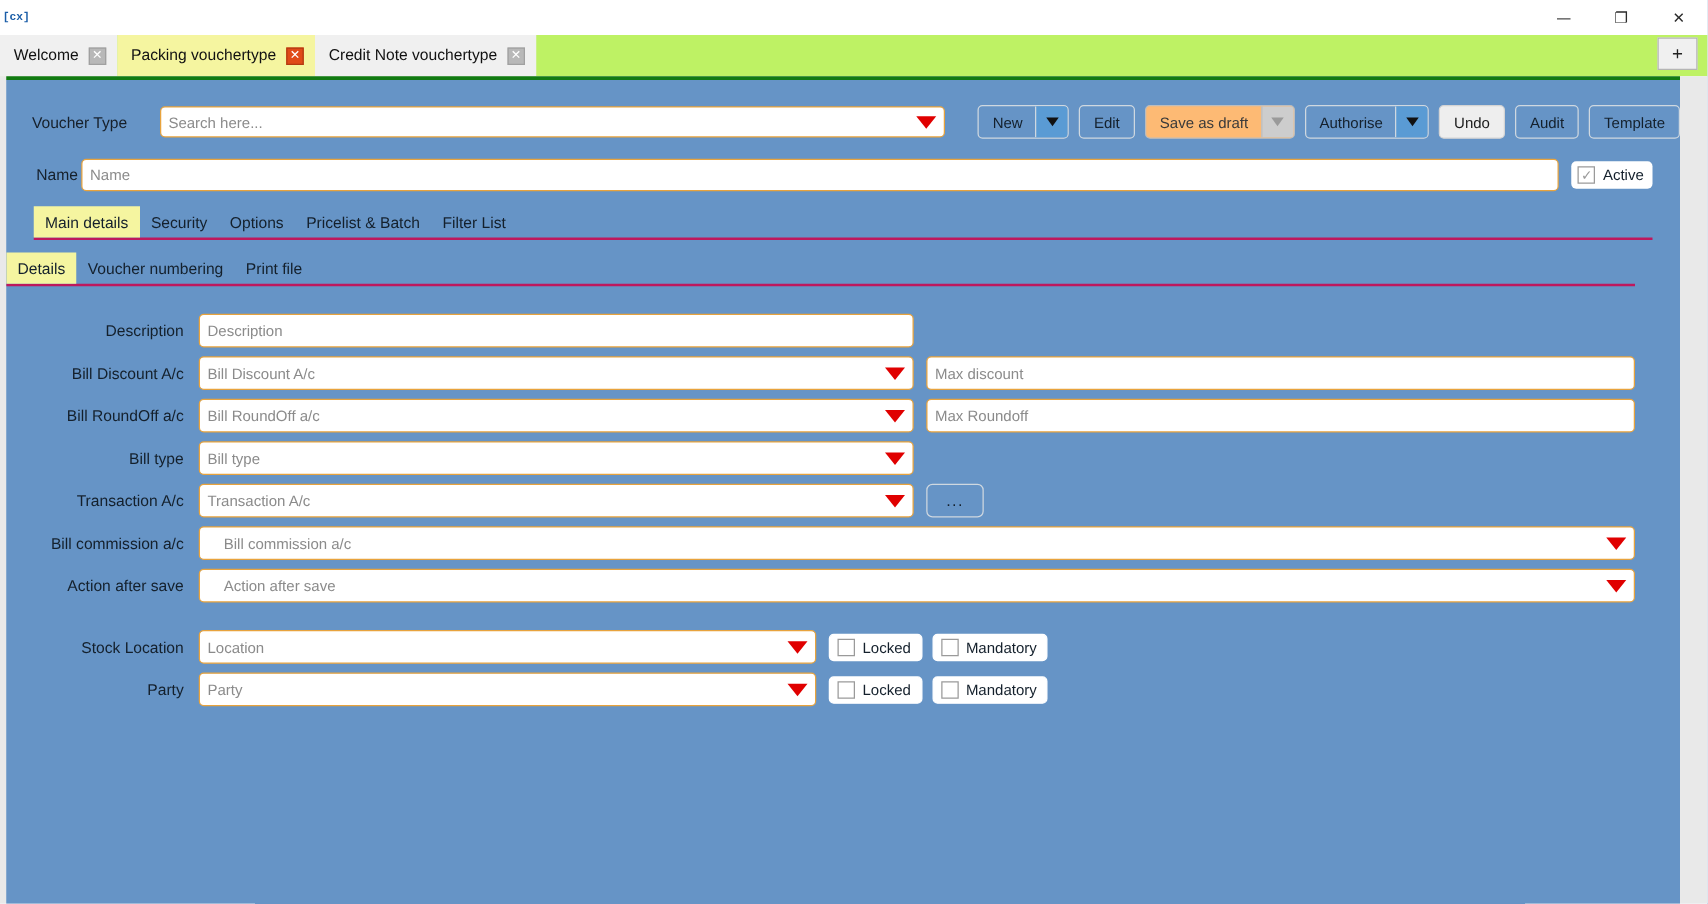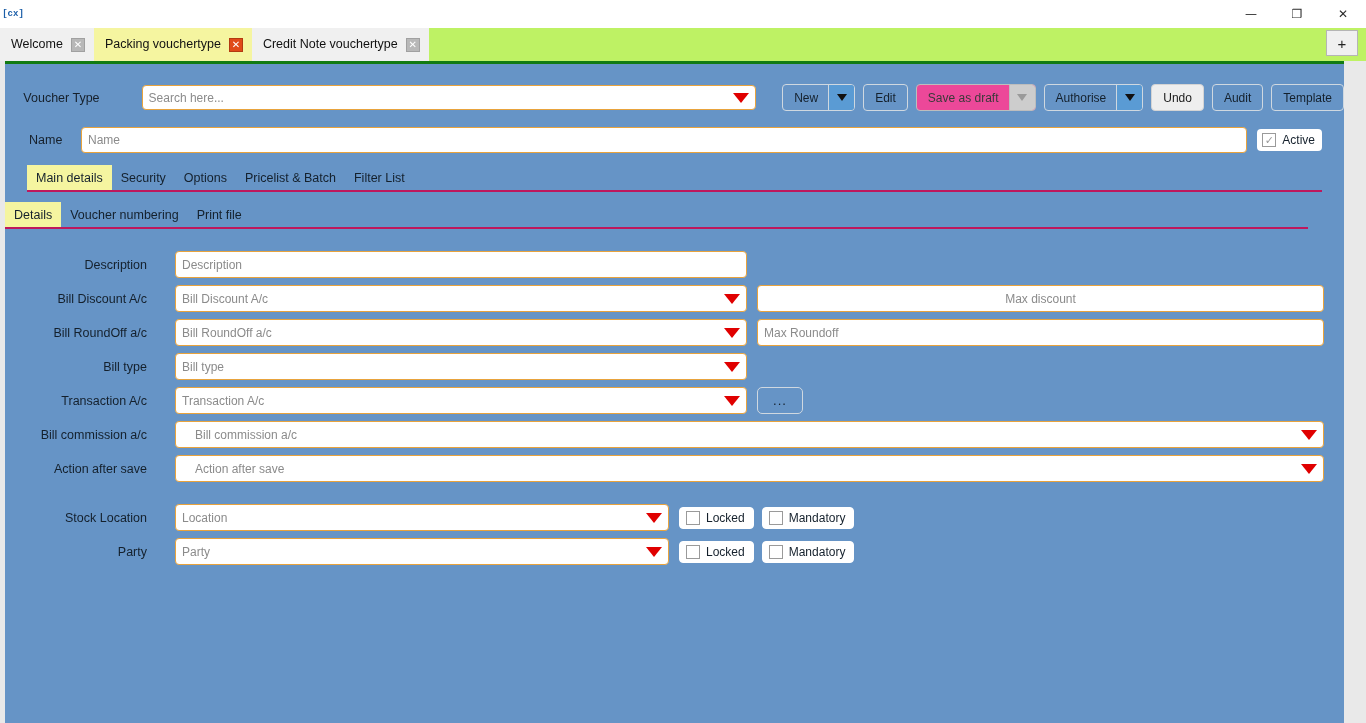--- a/index.html
+++ b/index.html
@@ -109,21 +109,20 @@
 
   .field {
     background: #ffffff;
     border: 1.5px solid #e8a33d;
     border-radius: 4px;
     height: 25px;
     display: flex; align-items: center;
     padding: 0 6px;
     font-size: 12px;
     position: relative;
-    margin-left: 16px;
   }
   .field .ph { color: #8b8b8b; font-size: 12px; }
   .caret {
     width: 0; height: 0;
     border-left: 8px solid transparent;
     border-right: 8px solid transparent;
     border-top: 10px solid #e00000;
     margin-left: auto;
     flex: none;
   }
@@ -149,21 +148,21 @@
     display: flex; align-items: center; justify-content: center;
     border-left: 1px solid #cfd8e0;
   }
   .arrow-dn {
     width: 0; height: 0;
     border-left: 5px solid transparent;
     border-right: 5px solid transparent;
     border-top: 7px solid #111;
   }
   .btn.disabled {
-    background: #ec4899; border-color: #bdbdbd; color: #3a3a3a;
+    background: #fdba74; border-color: #bdbdbd; color: #3a3a3a;
   }
   .btn.disabled .arrowbox { background: #cdcdcd; border-left: 1px solid #bdbdbd; }
   .btn.disabled .arrow-dn { border-top-color: #9a9a9a; }
   .btn.light { background: #eeeeee; border-color: #d4d4d4; color: #1a1a1a; }
 
   
   .row-name {
     display: flex; align-items: center;
     margin-top: 16px;
   }
@@ -344,21 +343,21 @@
           <span class="ph">Description</span>
         </div>
       </div>
 
       <div class="frow">
         <span class="flbl">Bill Discount A/c</span>
         <div class="field" style="width:572px; height:27px;">
           <span class="ph">Bill Discount A/c</span>
           <span class="caret"></span>
         </div>
-        <div class="field" style="width:567px; height:27px; margin-left:10px;justify-content:center;">
+        <div class="field" style="width:567px; height:27px; margin-left:10px;">
           <span class="ph">Max discount</span>
         </div>
       </div>
 
       <div class="frow">
         <span class="flbl">Bill RoundOff a/c</span>
         <div class="field" style="width:572px; height:27px;">
           <span class="ph">Bill RoundOff a/c</span>
           <span class="caret"></span>
         </div>

